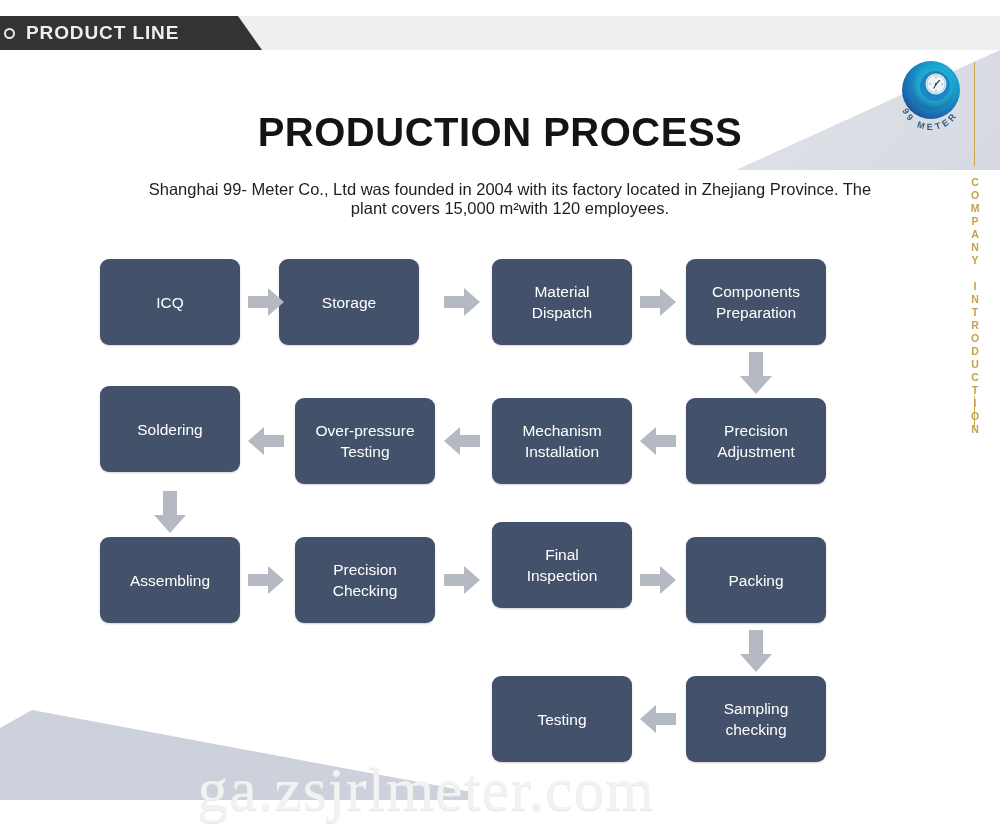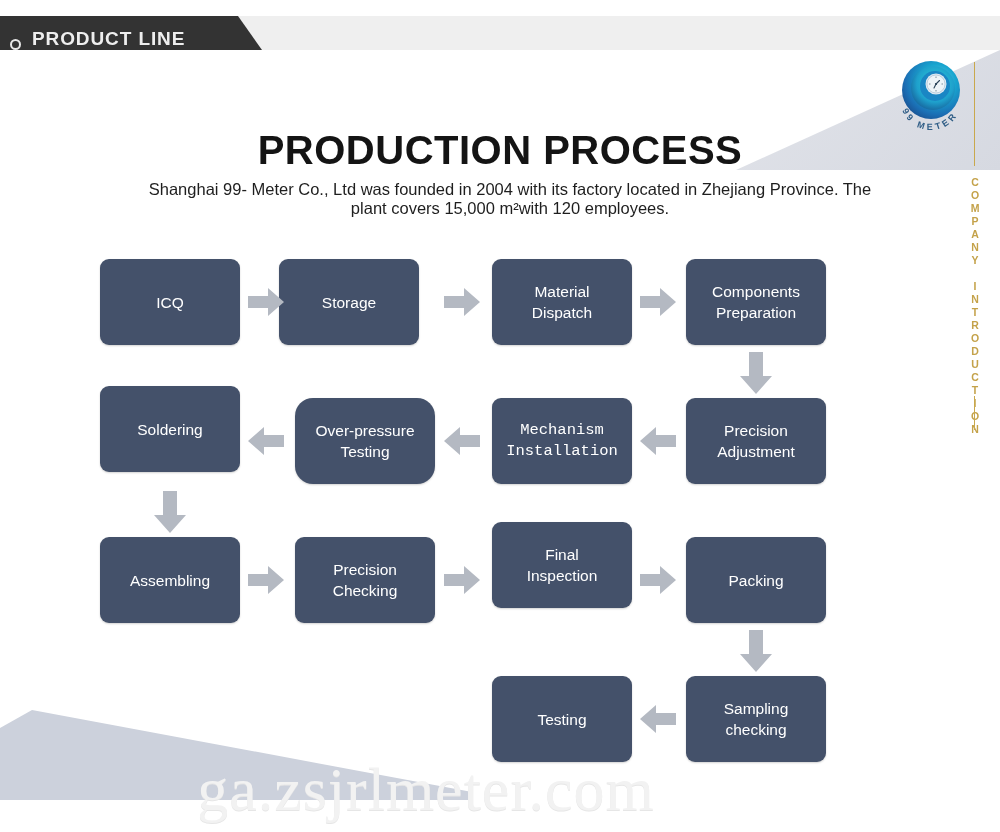--- a/index.html
+++ b/index.html
@@ -28,22 +28,22 @@
   }
   .banner-dark {
     position: absolute; left: 0; top: 0;
     width: 262px; height: 34px;
     background: #333333;
     clip-path: polygon(0 0, 238px 0, 262px 34px, 0 34px);
   }
   .banner-inner {
     position: absolute; left: 0; top: 0;
     width: 238px; height: 34px;
-    display: flex; align-items: flex-end;
-    padding-left: 10px;
+    display: flex; align-items: center;
+    padding-left: 4px;
   }
   .banner-ring {
     width: 11px; height: 11px;
     border: 2.6px solid #e8e8e8;
     border-radius: 50%;
     flex: none;
   }
   .banner-text {
     color: #eeeeee;
     font-size: 19px;
@@ -93,21 +93,21 @@
     letter-spacing: 1px;
     font-weight: bold;
     writing-mode: vertical-rl;
     text-orientation: upright;
     white-space: nowrap;
     line-height: 18px;
   }
 
   
   .title {
-    position: absolute; left: 0; top: 128px;
+    position: absolute; left: 0; top: 110px;
     width: 1000px;
     text-align: center;
     font-size: 40px;
     font-weight: bold;
     color: #141414;
     letter-spacing: 0.5px;
   }
   .subtitle {
     position: absolute; left: 140px; top: 180px;
     width: 740px;
@@ -232,23 +232,23 @@
         <polygon points="0,8 20,8 20,0 36,14 20,28 20,20 0,20" fill="#b4b9c2"></polygon>
       </svg>
   </div>
   <div class="arrow" style="left:740px; top:352px;">
     <svg width="32" height="42" viewBox="0 0 32 42">
         <polygon points="9,0 23,0 23,24 32,24 16,42 0,24 9,24" fill="#b4b9c2"></polygon>
       </svg>
   </div>
 
   <div class="box" style="left:100px;  top:386px;">Soldering</div>
-  <div class="box" style="left:295px;  top:398px;border-radius:18px;">Over-pressure
+  <div class="box" style="left:295px;  top:398px;">Over-pressure
 Testing</div>
-  <div class="box" style="left:492px;  top:398px;font-family:Liberation Mono, monospace;">Mechanism
+  <div class="box" style="left:492px;  top:398px;">Mechanism
 Installation</div>
   <div class="box" style="left:686px;  top:398px;">Precision
 Adjustment</div>
 
   <div class="arrow" style="left:640px; top:427px;">
     <svg width="36" height="28" viewBox="0 0 36 28">
         <polygon points="36,8 16,8 16,0 0,14 16,28 16,20 36,20" fill="#b4b9c2"></polygon>
       </svg>
   </div>
   <div class="arrow" style="left:444px; top:427px;">

